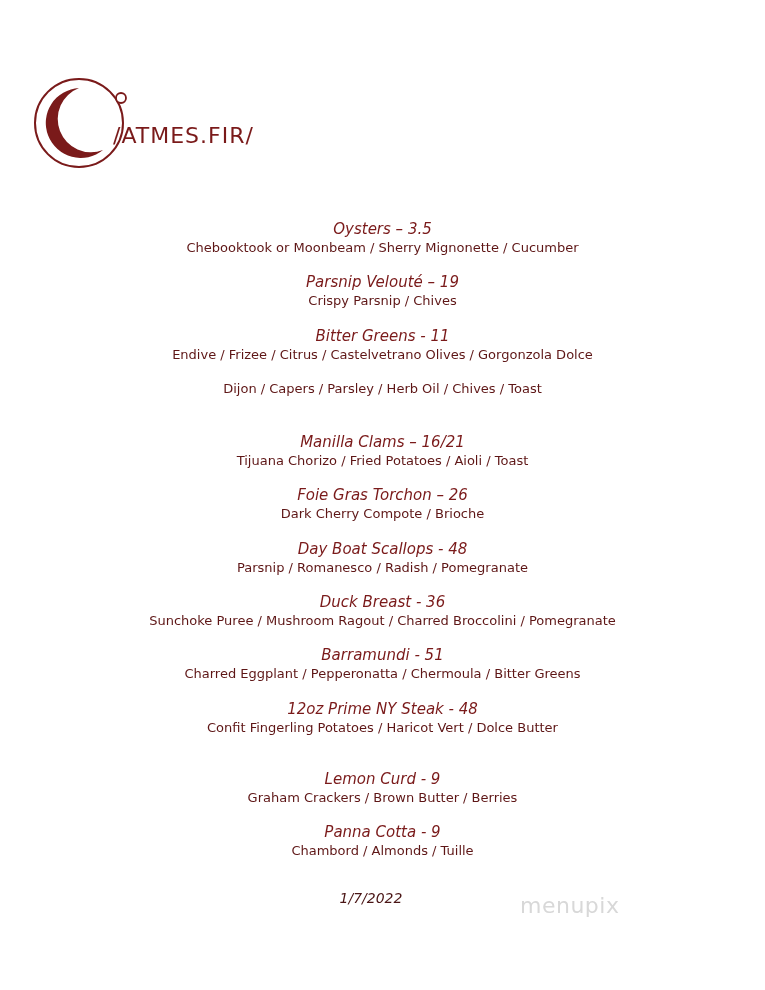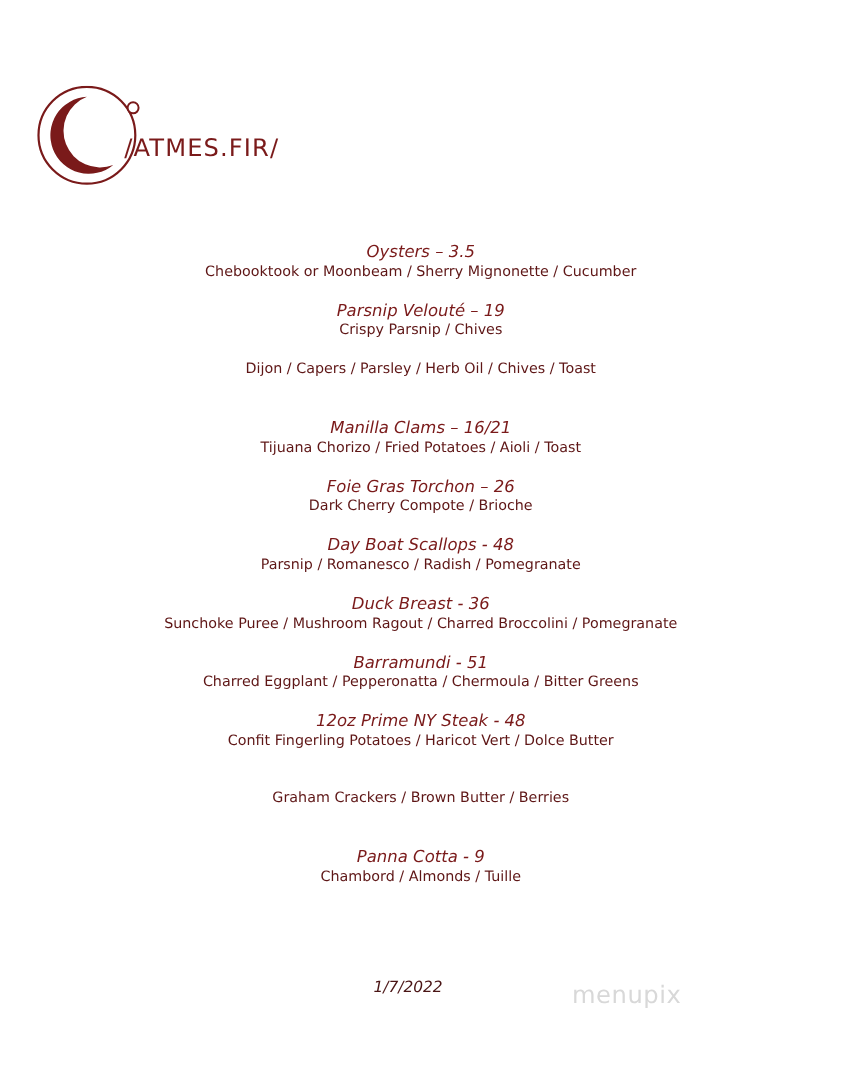--- a/index.html
+++ b/index.html
@@ -92,20 +92,24 @@
 <div class="menu">
   <div class="item">
     <div class="item-name">Oysters – 3.5</div>
     <div class="item-desc">Chebooktook or Moonbeam / Sherry Mignonette / Cucumber</div>
   </div>
   <div class="item">
     <div class="item-name">Parsnip Velouté – 19</div>
     <div class="item-desc">Crispy Parsnip / Chives</div>
   </div>
   <div class="item">
+    <div class="item-name">Bitter Greens - 11</div>
+    <div class="item-desc">Endive / Frizee / Citrus / Castelvetrano Olives / Gorgonzola Dolce</div>
+  </div>
+  <div class="item">
     <div class="item-desc">Dijon / Capers / Parsley / Herb Oil / Chives / Toast</div>
   </div>
   <div class="item">
     <div class="item-name">Manilla Clams – 16/21</div>
     <div class="item-desc">Tijuana Chorizo / Fried Potatoes / Aioli / Toast</div>
   </div>
   <div class="item">
     <div class="item-name">Foie Gras Torchon – 26</div>
     <div class="item-desc">Dark Cherry Compote / Brioche</div>
   </div>
@@ -120,20 +124,21 @@
   <div class="item">
     <div class="item-name">Barramundi - 51</div>
     <div class="item-desc">Charred Eggplant / Pepperonatta / Chermoula / Bitter Greens</div>
   </div>
   <div class="item">
     <div class="item-name">12oz Prime NY Steak - 48</div>
     <div class="item-desc">Confit Fingerling Potatoes / Haricot Vert / Dolce Butter</div>
   </div>
   <div class="gap"></div>
   <div class="item">
+    <div class="item-name">Lemon Curd - 9</div>
     <div class="item-desc">Graham Crackers / Brown Butter / Berries</div>
   </div>
   <div class="item">
     <div class="item-name">Panna Cotta - 9</div>
     <div class="item-desc">Chambord / Almonds / Tuille</div>
   </div>
 </div>
 
 <div class="date">1/7/2022</div>
 <div class="watermark">menupix</div>

